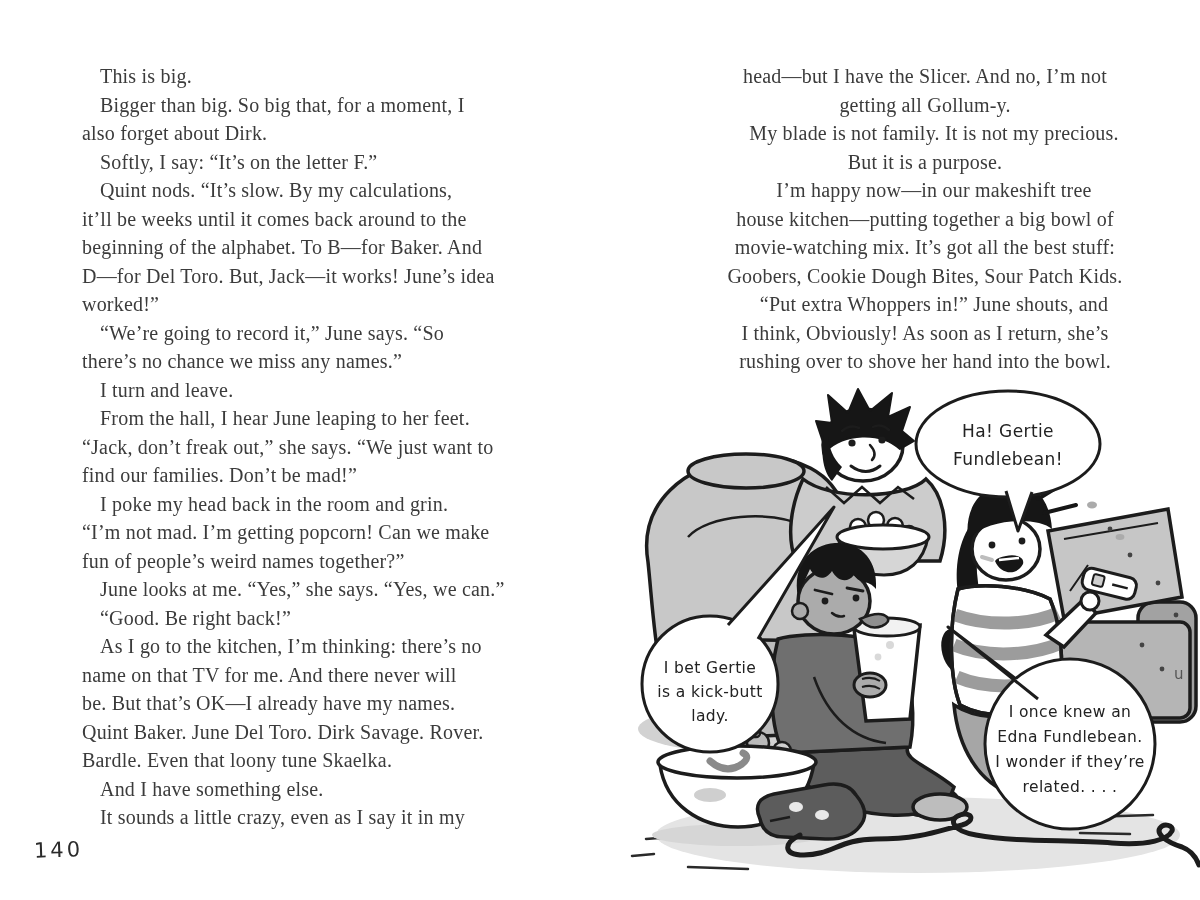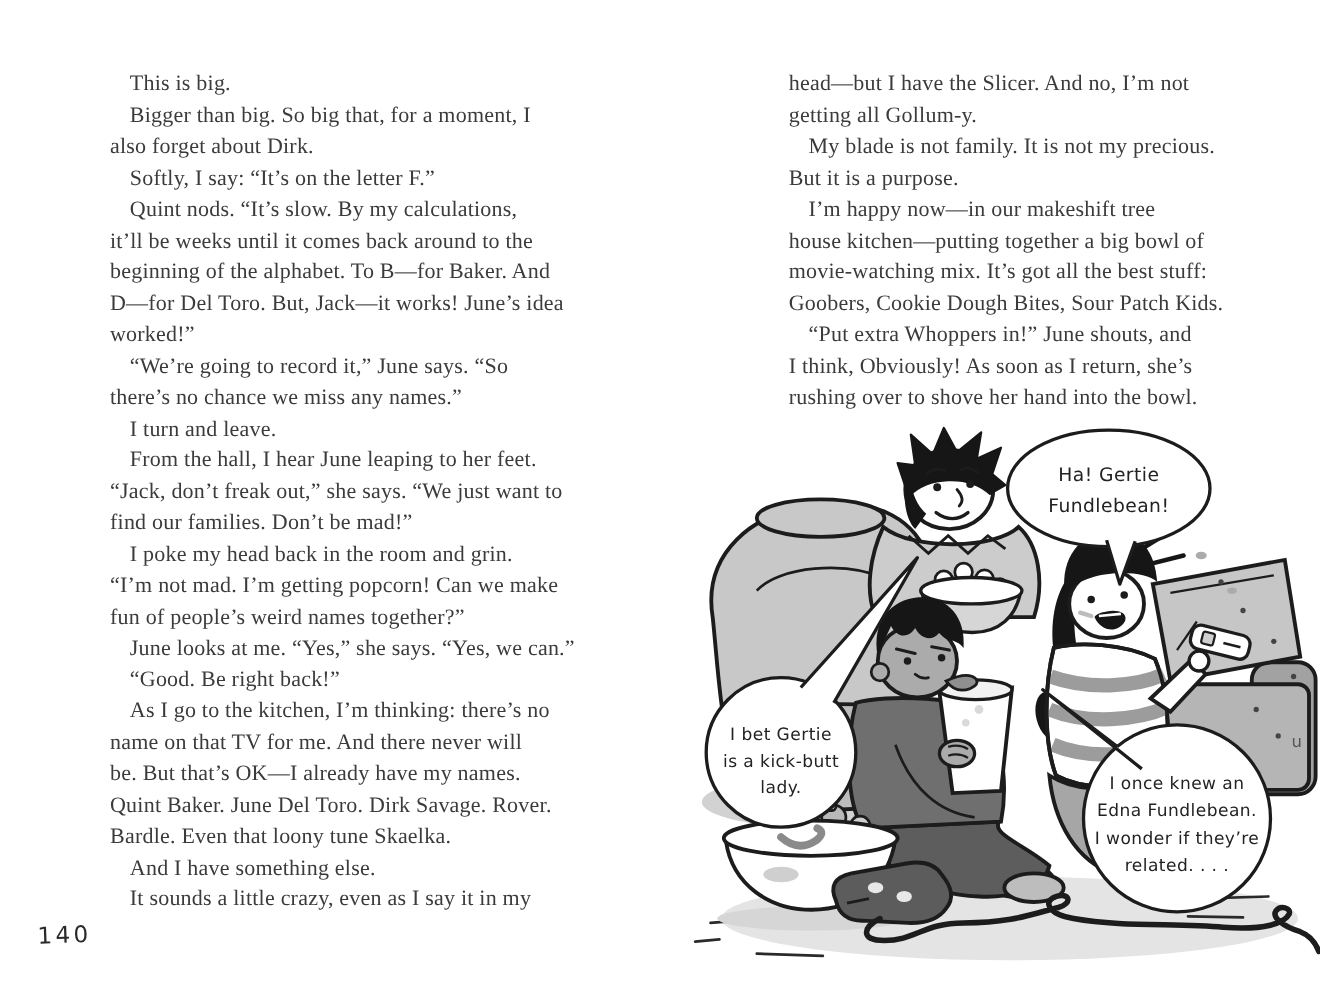--- a/index.html
+++ b/index.html
@@ -5,22 +5,22 @@
   html,body{margin:0;padding:0;}
   body{
     width:1200px;height:900px;position:relative;background:#ffffff;
     font-family:"Liberation Serif", serif;overflow:hidden;
   }
   .page-col{
     position:absolute;top:62px;font-size:20px;line-height:28.5px;
     color:#3b3b3b;white-space:pre;letter-spacing:0.2px;
   }
   #left-col{left:82px;width:464px;}
-  #right-col{left:699px;width:452px;}
-  .tline{height:28.5px;margin-left:18px;}
+  #right-col{left:699px;width:452px;text-align:center;}
+  .tline{height:28.5px;}
   .tline.indent{padding-left:18px;}
   .it{}
   #page-num{
     position:absolute;left:34px;top:838px;
     font-family:"DejaVu Sans",sans-serif;font-size:21px;color:#2a2a2a;
     letter-spacing:3px;transform:rotate(-2deg);
   }
   #illu{position:absolute;left:618px;top:387px;width:582px;height:508px;}
   .bt{
     font-family:"DejaVu Sans",sans-serif;fill:#222222;text-anchor:middle;

